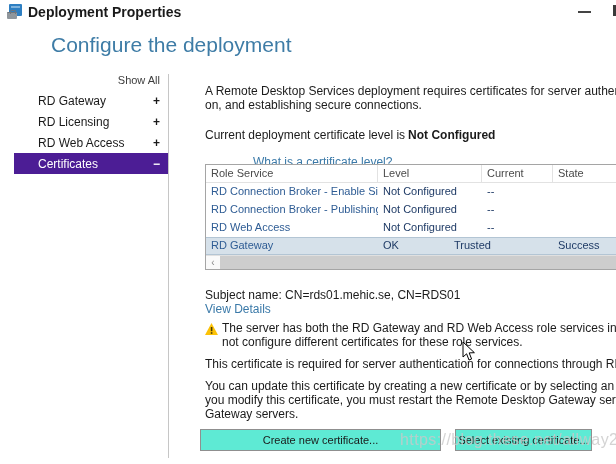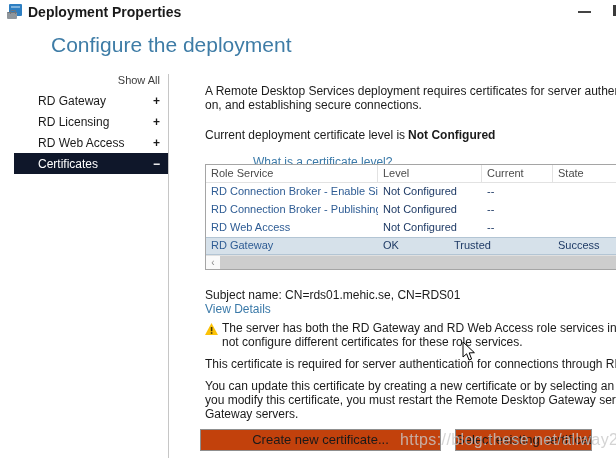--- a/index.html
+++ b/index.html
@@ -20,21 +20,21 @@
 
   
   .heading { position:absolute; left:28px; top:33px; font-size:21px; font-weight:400; color:#3e7ca6; white-space:nowrap;margin-left:23px; }
 
   
   .show-all { position:absolute; left:14px; top:74px; width:146px; text-align:right; font-size:11px; color:#3c3c3c; cursor:pointer; }
   .sidebar { position:absolute; left:14px; top:90px; width:154px; }
   .side-item { display:flex; align-items:center; height:21px; padding-left:24px; padding-right:8px; font-size:12px; color:#1a1a1a; cursor:pointer; }
   .side-item .lbl { flex:1; white-space:nowrap; }
   .side-item .glyph { font-weight:700; font-size:12px; }
-  .side-item.selected { background:#0f172a; color:#fff; }
+  .side-item.selected { background:#4c1d95; color:#fff; }
   .side-divider { position:absolute; left:168px; top:74px; width:1px; height:384px; background:#c6c6c6; }
 
   
   .main { position:absolute; left:205px; top:84px; width:470px; font-size:12px; color:#1b1b1b; }
   .line { white-space:nowrap; line-height:14px; }
   .intro { position:absolute; left:0; top:0; }
   .level-line { position:absolute; left:0; top:44px; }
   .level-line b { font-weight:700; margin-left:3px; }
   .link { color:#3a79a8; cursor:pointer; white-space:nowrap; }
   .level-link { position:absolute; left:0; top:71px; font-size:12px;margin-left:48px; }
@@ -55,21 +55,21 @@
   .subject { position:absolute; left:0; top:204px; }
   .view-details { position:absolute; left:0; top:218px; }
 
   .warning { position:absolute; left:0; top:237px; }
   .warn-icon { position:absolute; left:0; top:2px; }
   .warn-text { margin-left:17px; }
 
   .cert-required { position:absolute; left:0; top:273px; }
   .update-para { position:absolute; left:0; top:295px; }
 
-  .btn { position:absolute; top:345px; height:22px; background:#c2410c; border:1px solid #8f8f8f; font-size:13px; color:#1a1a1a; text-align:center; line-height:20px; cursor:pointer; white-space:nowrap; overflow:hidden; font-family:"Liberation Sans", sans-serif; }
+  .btn { position:absolute; top:345px; height:22px; background:#5eead4; border:1px solid #8f8f8f; font-size:11px; color:#1a1a1a; text-align:center; line-height:20px; cursor:pointer; white-space:nowrap; overflow:hidden; font-family:"Liberation Sans", sans-serif; }
   .btn-create { left:-5px; width:241px; }
   .btn-select { left:250px; width:137px; }
 
   .watermark { position:absolute; left:400px; top:431px; font-size:16px; color:#c9c9c9; opacity:.8; letter-spacing:.4px; white-space:nowrap; z-index:10; pointer-events:none; }
 
   .cursor { position:absolute; left:462px; top:342px; z-index:11; pointer-events:none; }
 </style>
 </head>
 <body>
 

